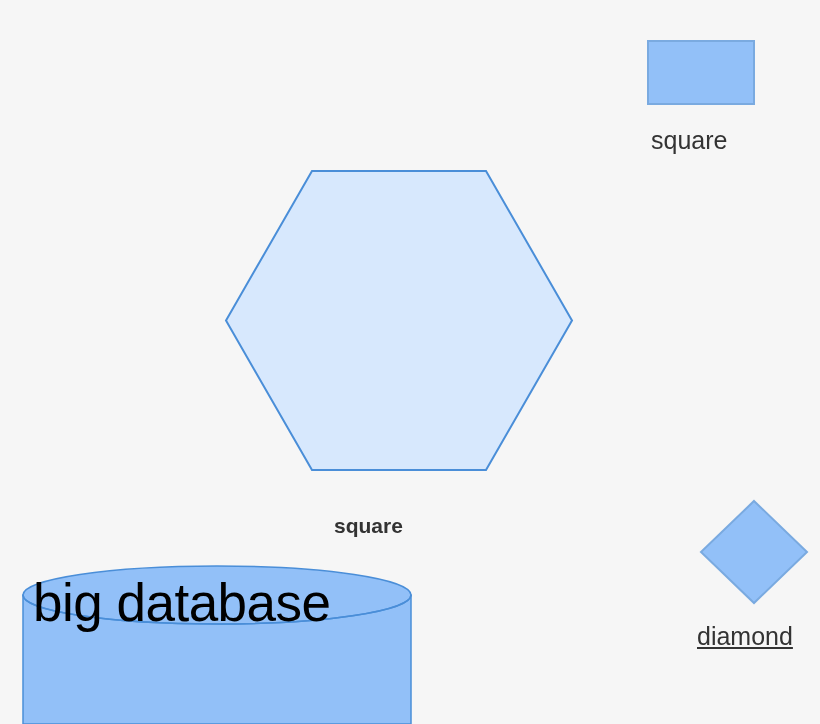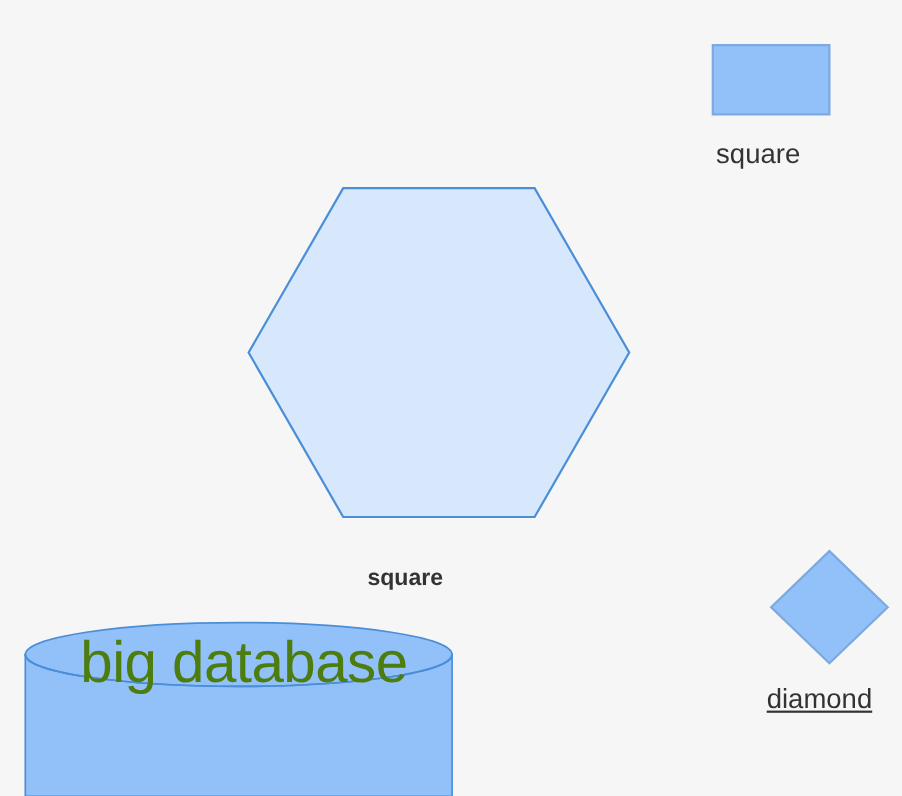--- a/index.html
+++ b/index.html
@@ -109,15 +109,15 @@
   <div class="label" id="label-diamond" style="color: rgb(51, 51, 51); text-decoration: underline;">diamond</div>
 
   <svg id="cylinder" class="shape-svg" viewBox="0 0 390 160" style="left: 22px; top: 565px; width: 390px; height: 160px;">
 
     <path d="M1,30 L1,159 L389,159 L389,30 Z" fill="#92c0f8" stroke="#4a8ed8" stroke-width="1.5"></path>
 
     <ellipse cx="195" cy="30" rx="194" ry="29" fill="#92c0f8" stroke="#4a8ed8" stroke-width="1.5"></ellipse>
 
     <path d="M1,30 A194,29 0 0 0 389,30" fill="none" stroke="#4a8ed8" stroke-width="1.5"></path>
   </svg>
-  <div class="label" id="label-database" style="color: #4d7c0f; margin-left: 40px;">big database</div>
+  <div class="label" id="label-database" style="color: #000000;">big database</div>
 
 </div>
 
 </body></html>

